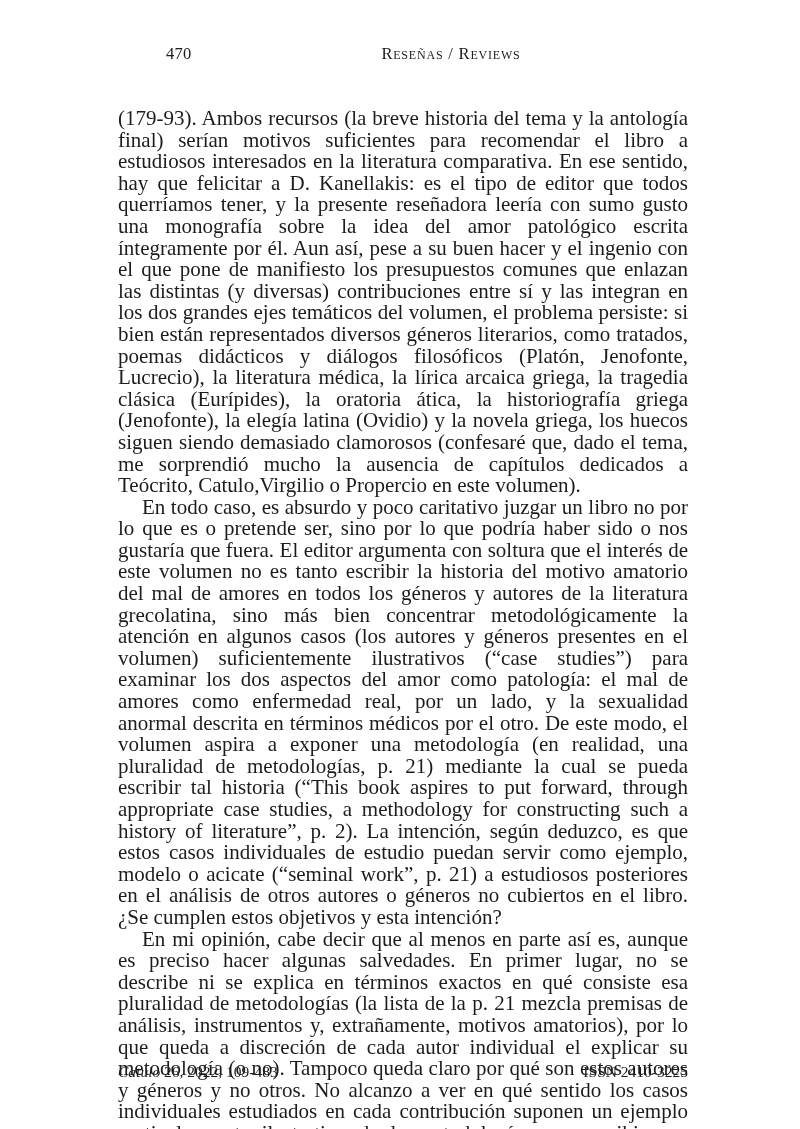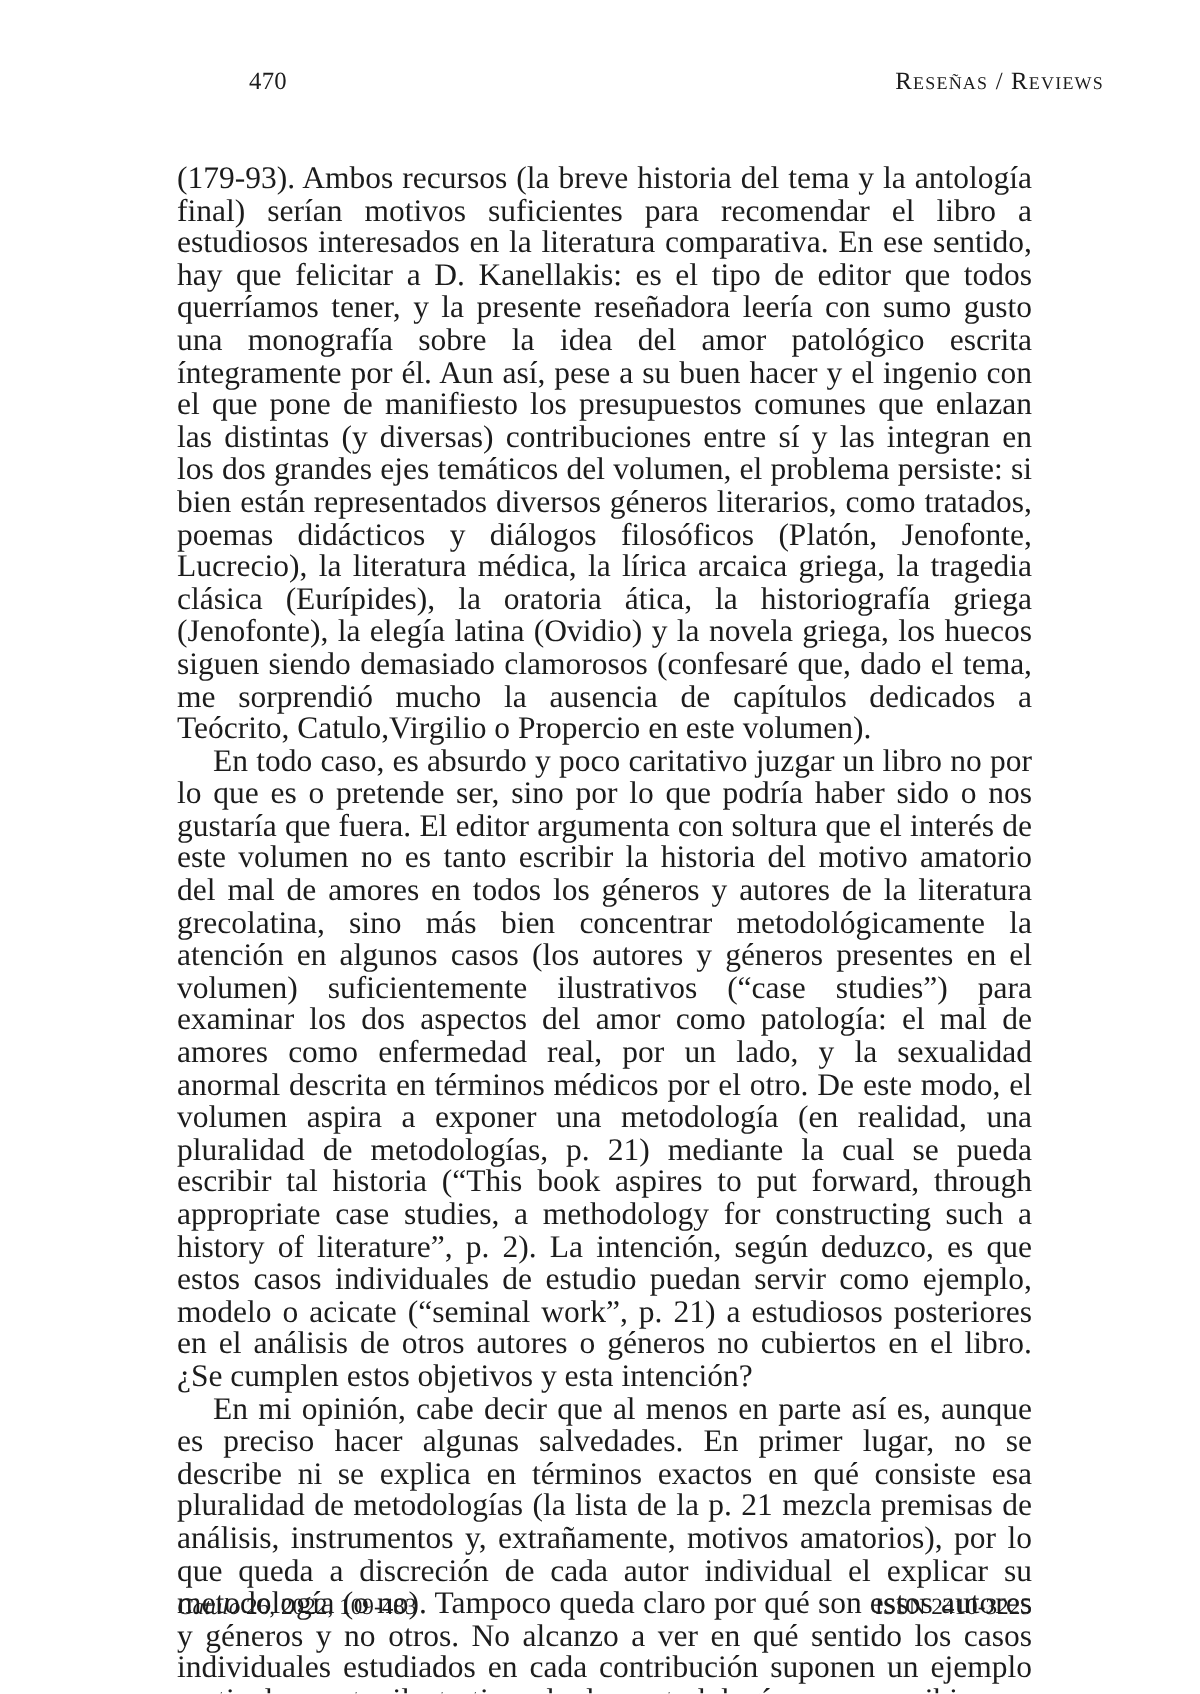--- a/index.html
+++ b/index.html
@@ -29,21 +29,21 @@
     left: 0;
     top: 0;
     font-size: 16.5px;
     letter-spacing: 0.2px;
   }
   .running-head-title {
     position: absolute;
     left: 0;
     right: 0;
     top: 0;
-    text-align: right;
+    text-align: center;
     font-variant: small-caps;
     font-size: 16.5px;
     letter-spacing: 0.8px;
   }
   .body-text {
     position: absolute;
     top: 108px;
     left: 118px;
     width: 570px;
   }

